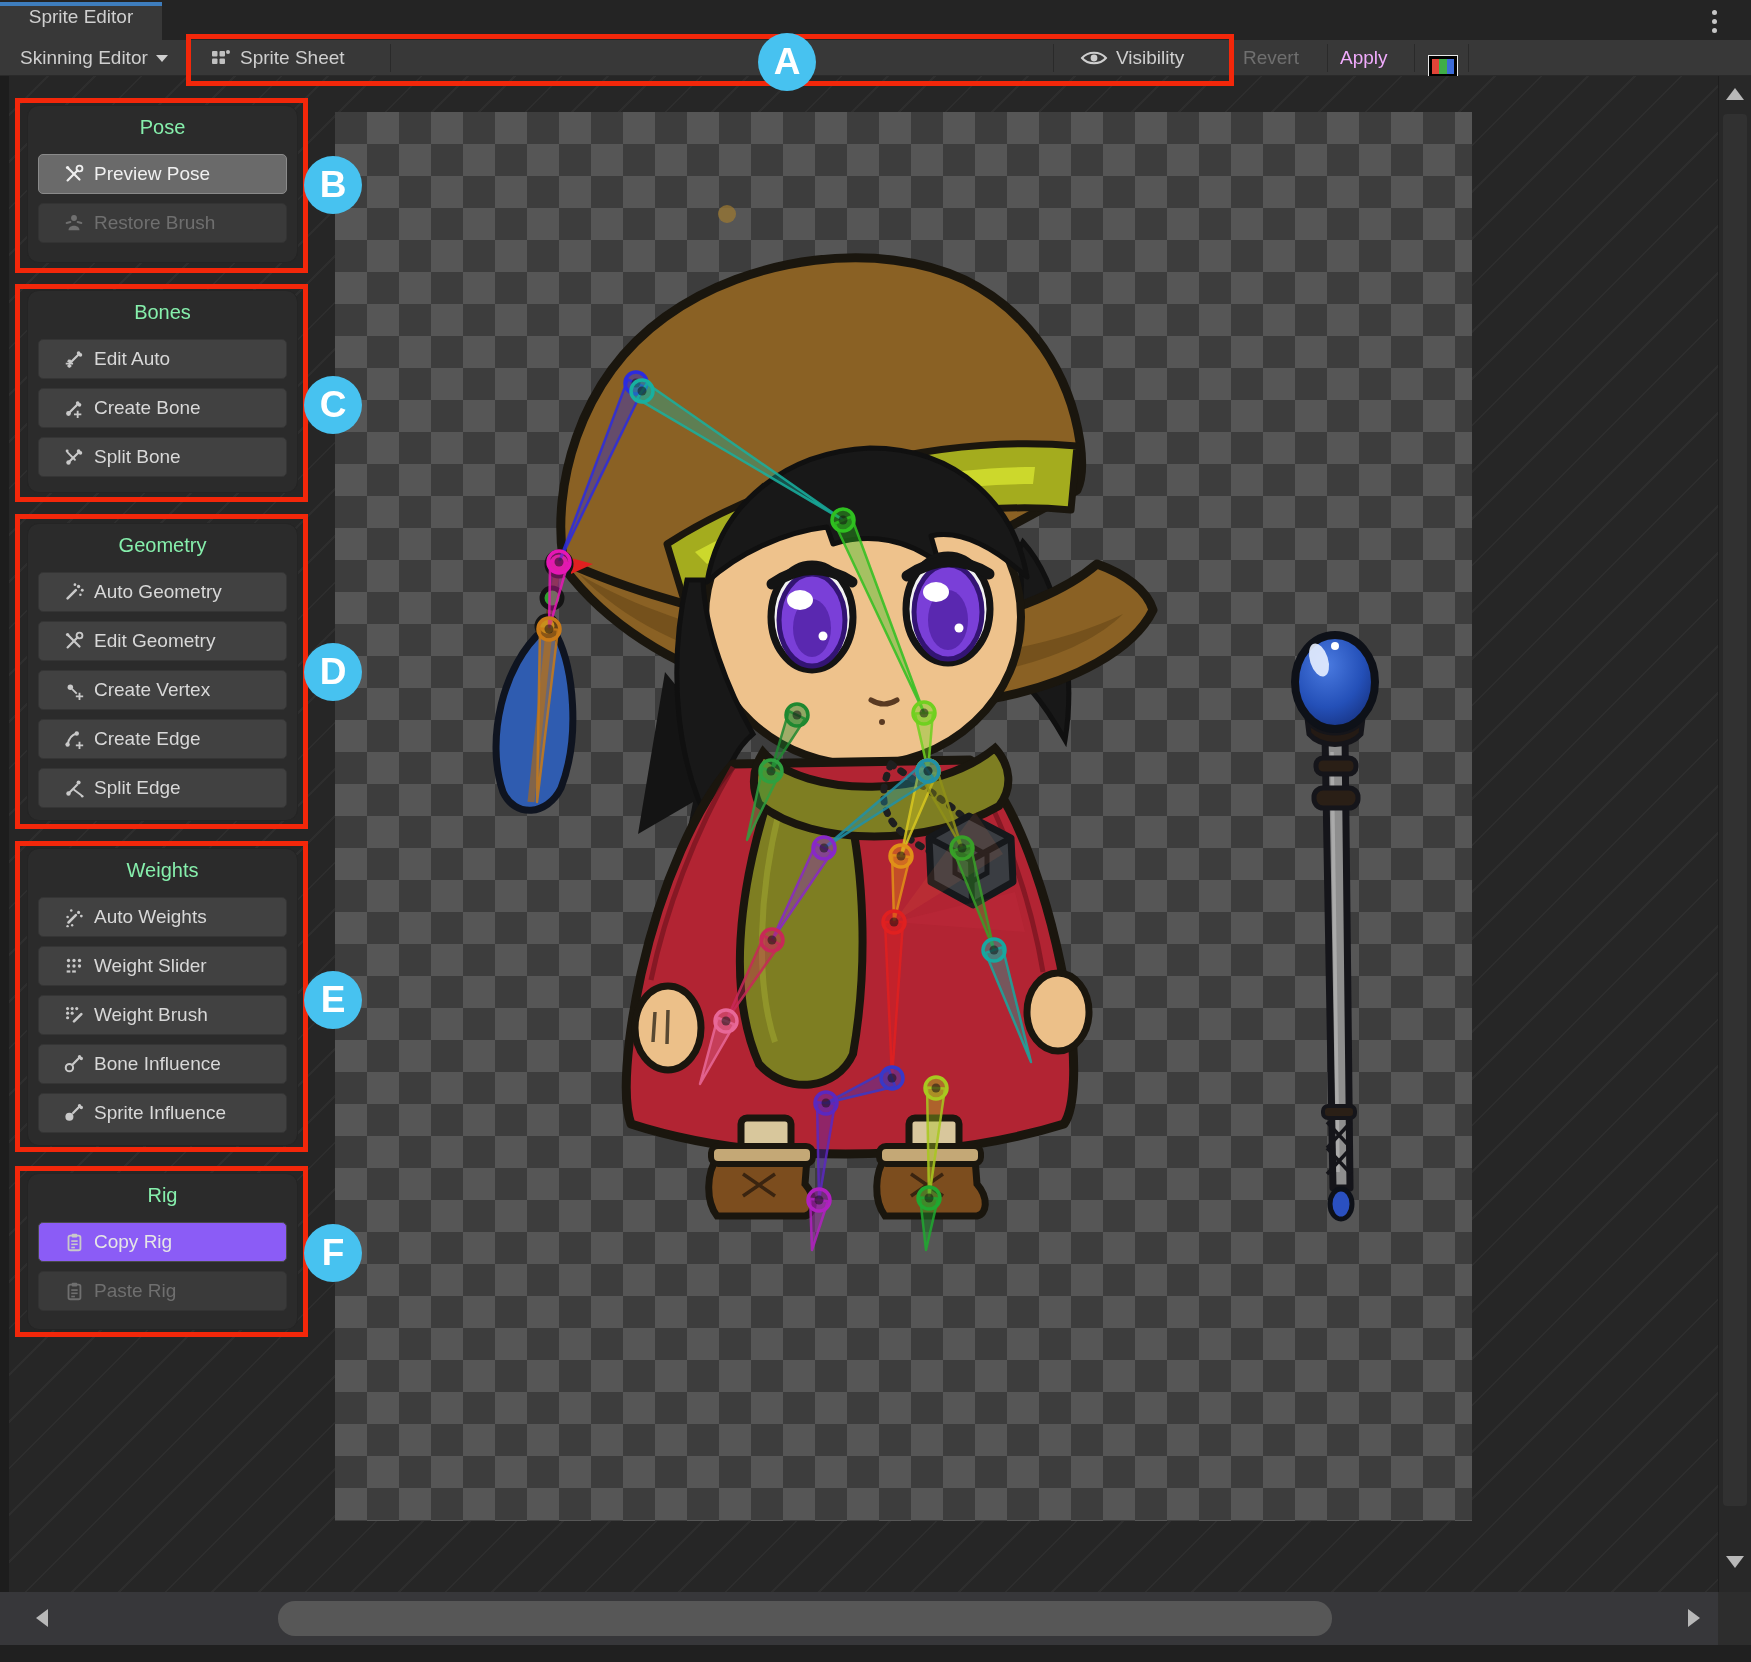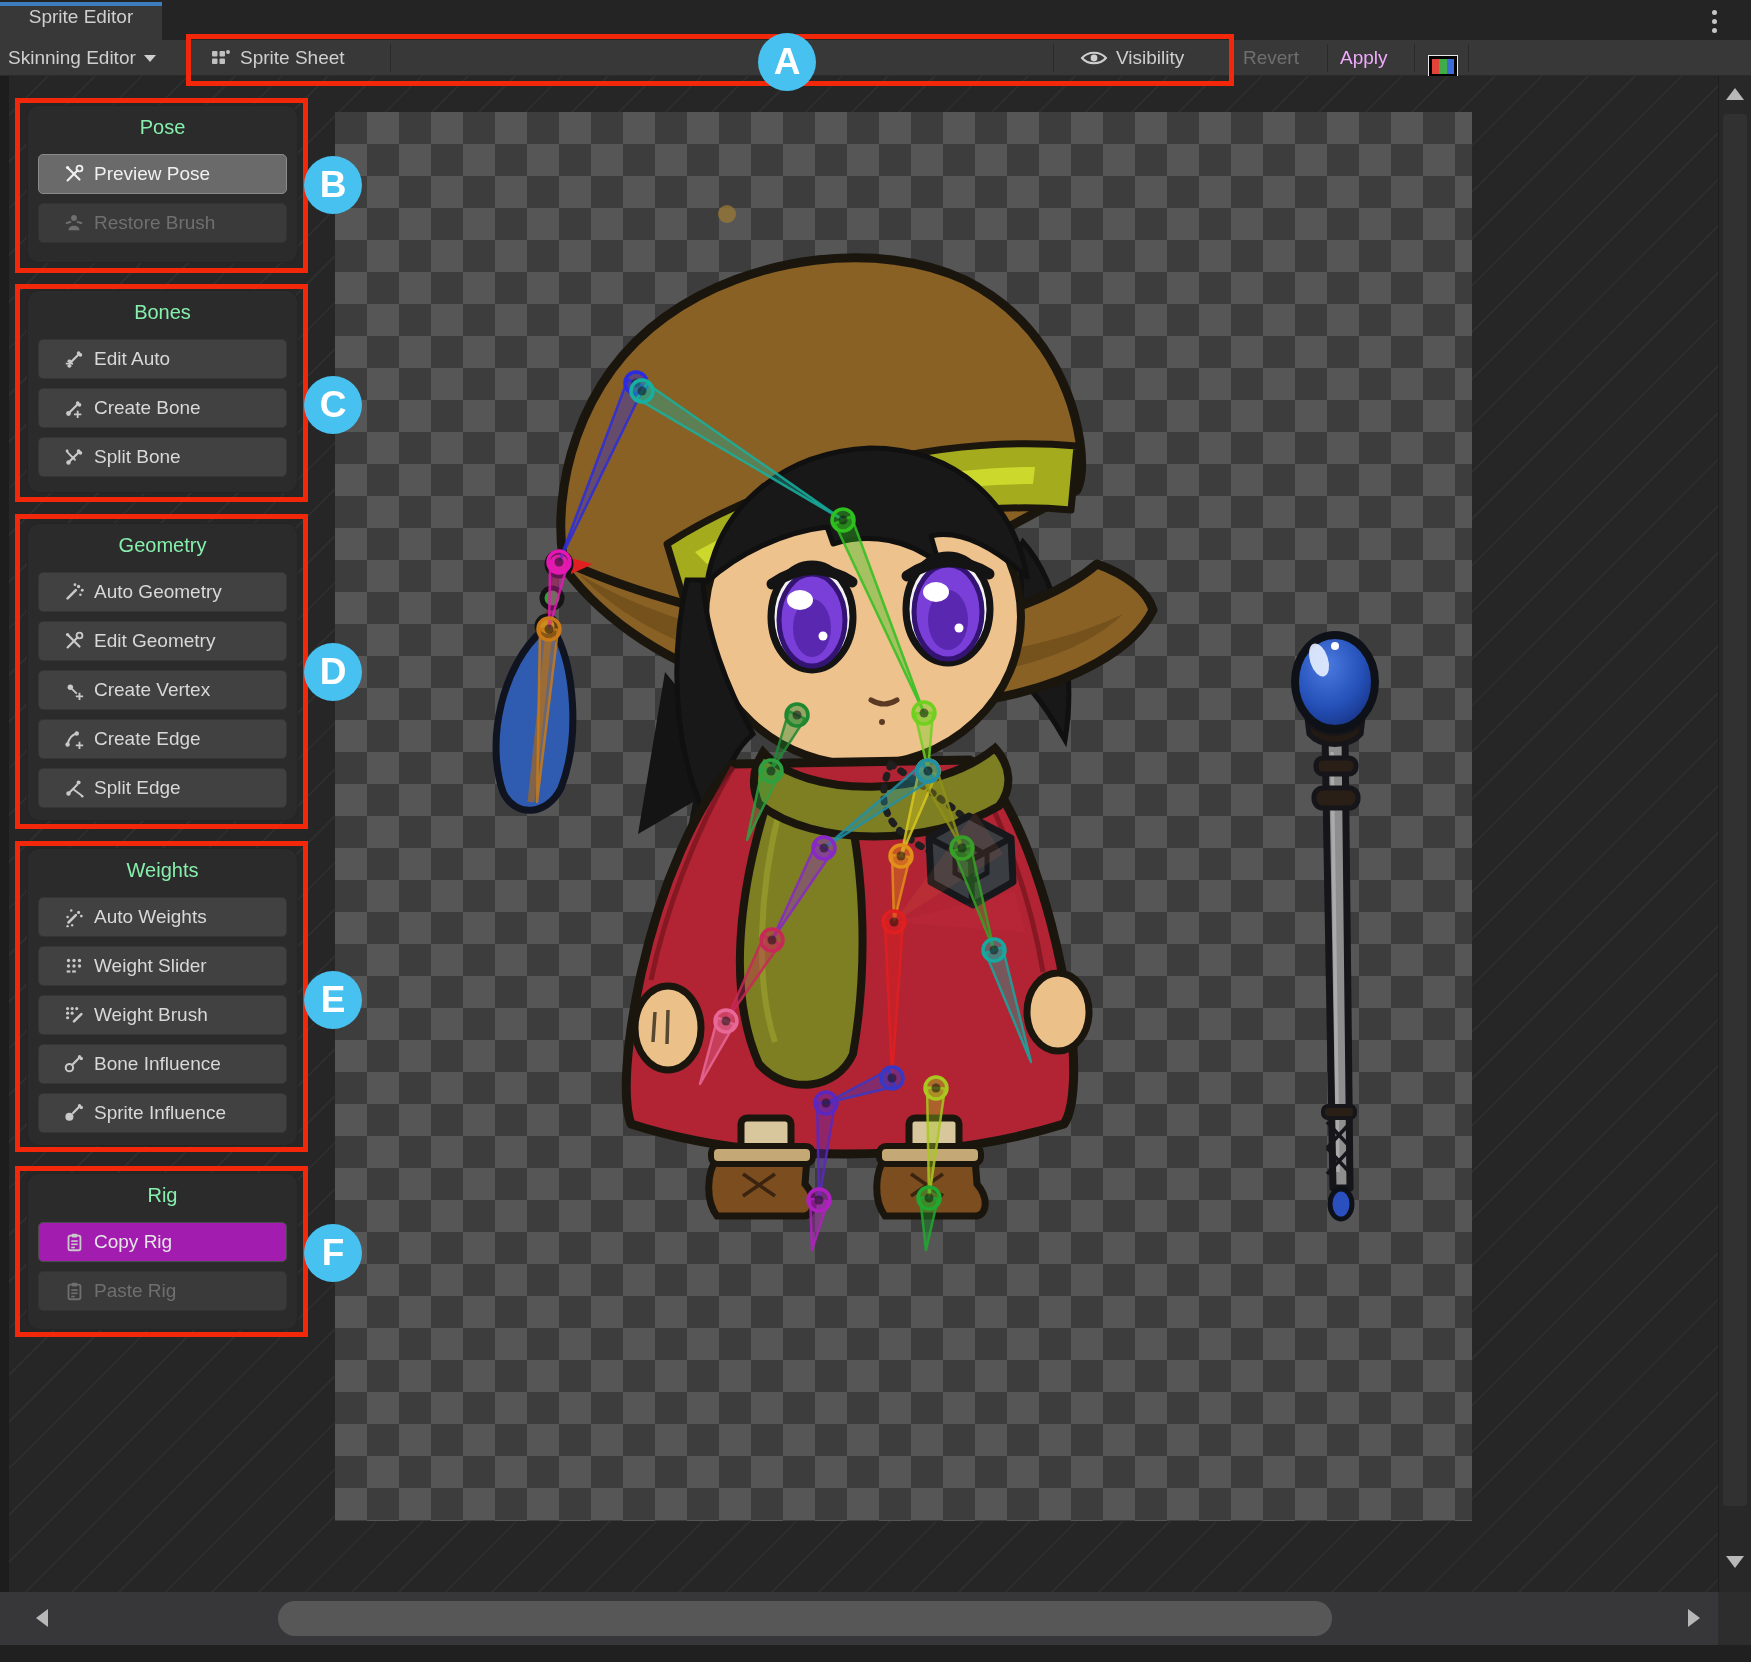--- a/index.html
+++ b/index.html
@@ -47,21 +47,21 @@
   
   .panel{position:absolute;left:27px;width:271px;background:#2b2b2b;border-radius:12px;
          border:1px solid #242424;box-sizing:border-box;padding:8px 10px 12px 10px;}
   .ptitle{color:#86efac;font-size:20px;text-align:center;height:26px;line-height:26px;margin-bottom:14px;}
   .pbtn{height:40px;margin-top:9px;background:#414141;border:1px solid #353535;border-radius:5px;
         display:flex;align-items:center;gap:9px;padding:0 24px;box-sizing:border-box;
         color:#d8d8d8;font-size:19px;cursor:pointer;}
   .pbtn:first-of-type{margin-top:0;}
   .pbtn.sel{background:#6a6a6a;border-color:#8a8a8a;color:#f0f0f0;}
   .pbtn.dis{background:#3a3a3a;border-color:#333;color:#6f6f6f;cursor:default;}
-  .pbtn.out{background:#a21caf;border-color:#4a4a4a;color:#e6e6e6;}
+  .pbtn.out{background:#8b5cf6;border-color:#4a4a4a;color:#e6e6e6;}
   .ic{width:22px;height:22px;color:#c9c9c9;flex:0 0 auto;}
   .pbtn.sel .ic{color:#efefef;}
   .pbtn.dis .ic{color:#6f6f6f;}
   
   .vscroll{position:absolute;left:1718px;top:76px;width:33px;height:1516px;background:#282828;border-left:1px solid #1d1d1d;box-sizing:border-box;}
   .vthumb{position:absolute;left:1723px;top:114px;width:24px;height:1392px;background:#313131;border-radius:4px;}
   .hscroll{position:absolute;left:0;top:1592px;width:1718px;height:53px;background:#37373a;}
   .hthumb{position:absolute;left:278px;top:1601px;width:1054px;height:35px;background:#575757;border-radius:17px;}
   .corner{position:absolute;left:1718px;top:1592px;width:33px;height:53px;background:#2d2d2d;}
   .bottomframe{position:absolute;left:0;top:1645px;width:1751px;height:17px;background:#202020;}
@@ -204,21 +204,21 @@
     <span>Sprite Editor</span>
   </div>
   <div class="kebab">
       <i></i>
       <i></i>
       <i></i>
     </div>
 </div>
 
 <div class="toolbar">
-  <div class="titem" style="left:8px;">
+  <div class="titem" style="left:20px;">
     <span>Skinning Editor</span>
     <span class="caret"></span>
   </div>
   <div class="vsep" style="left:186px;"></div>
   <div class="titem" style="left:208px;">
     <svg class="ic" style="width:24px;height:24px;color:#c0c0c0">
         <use href="#ic-grid"></use>
       </svg>
     <span>Sprite Sheet</span>
   </div>

